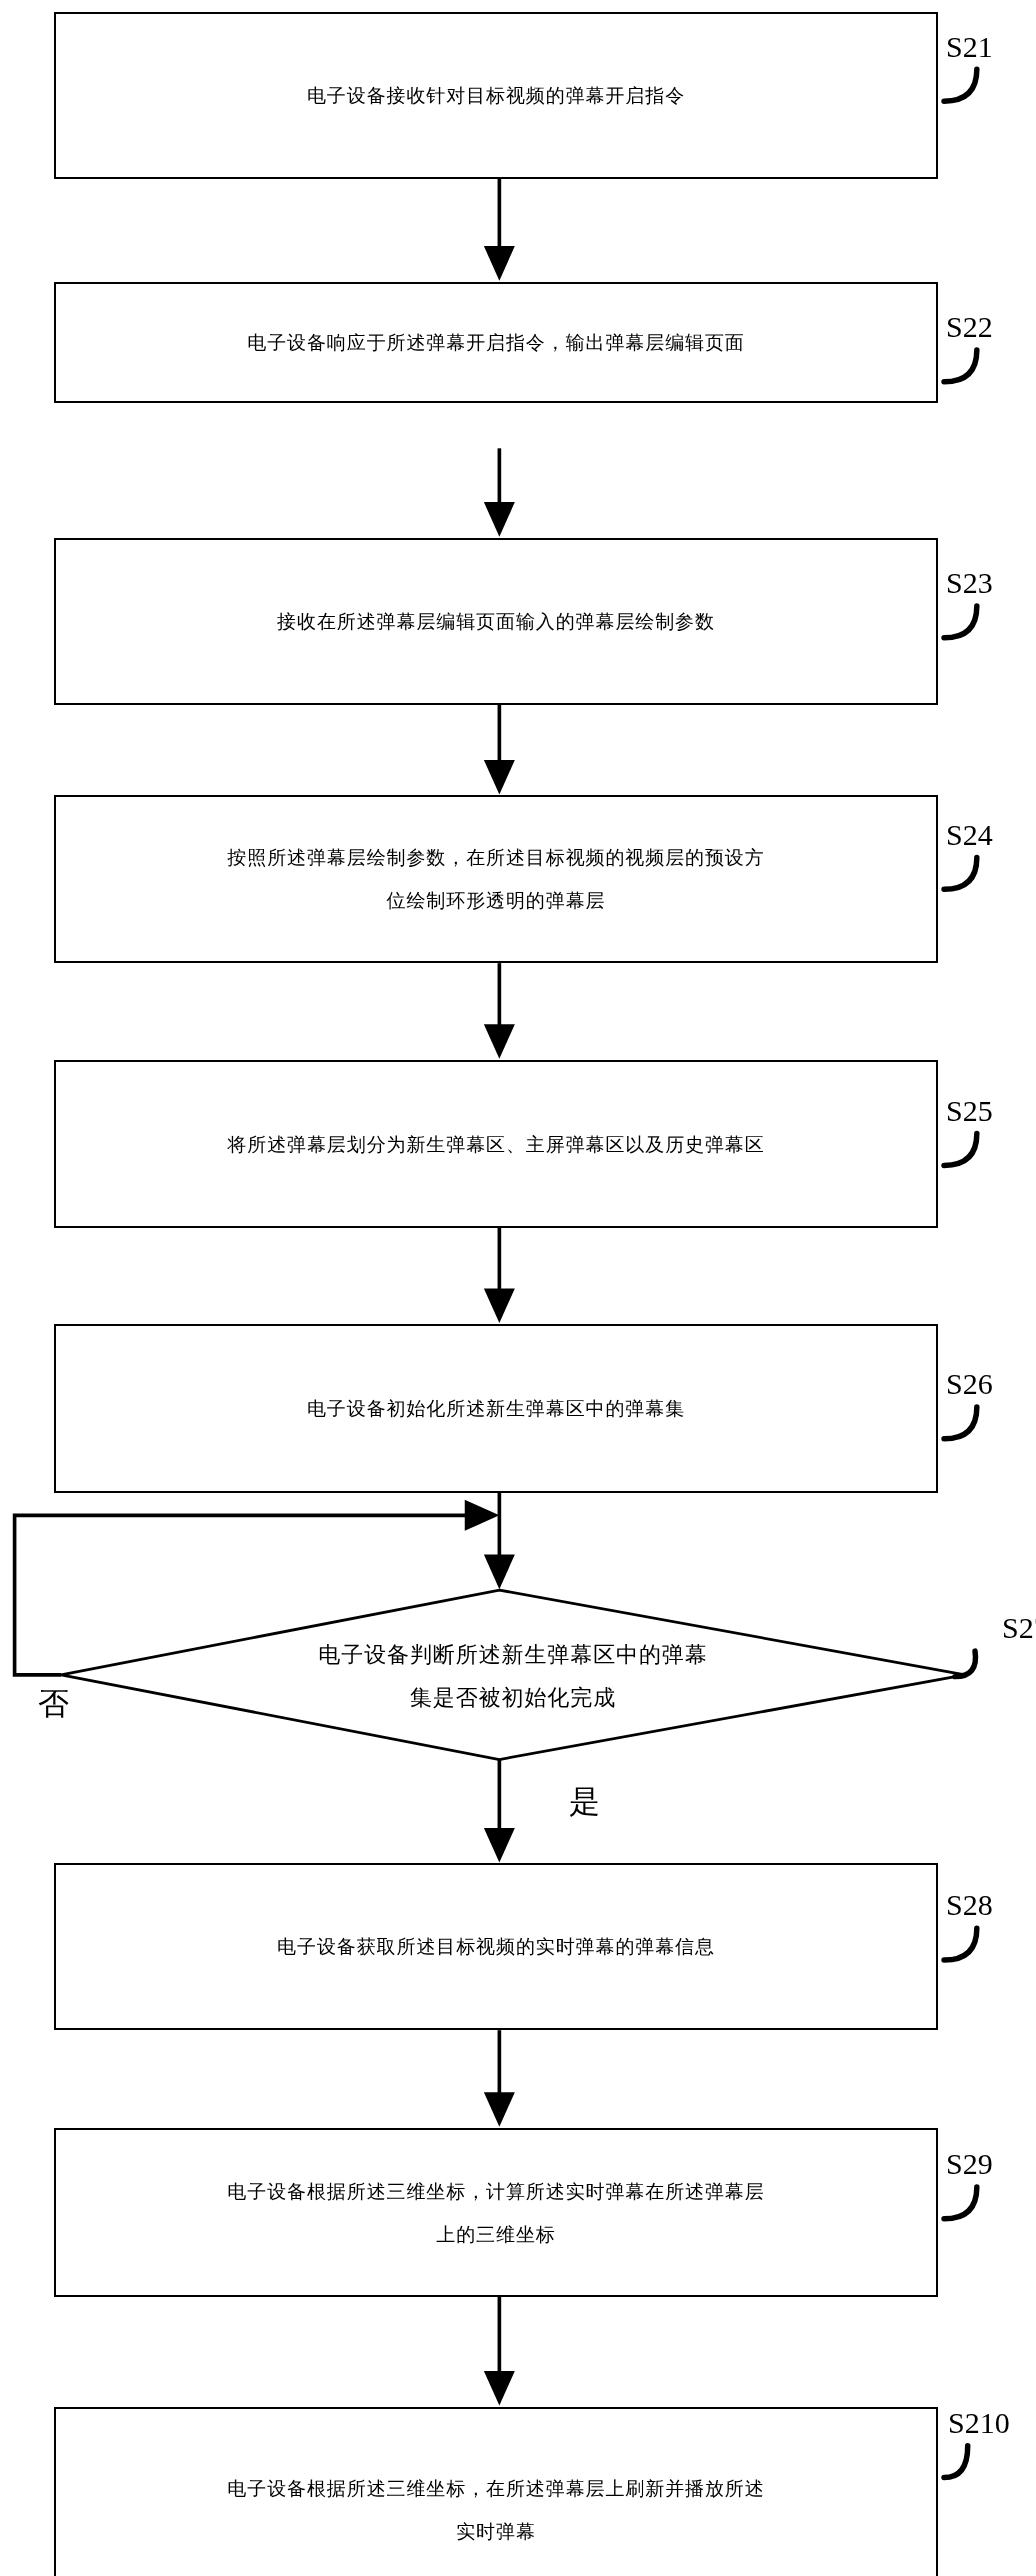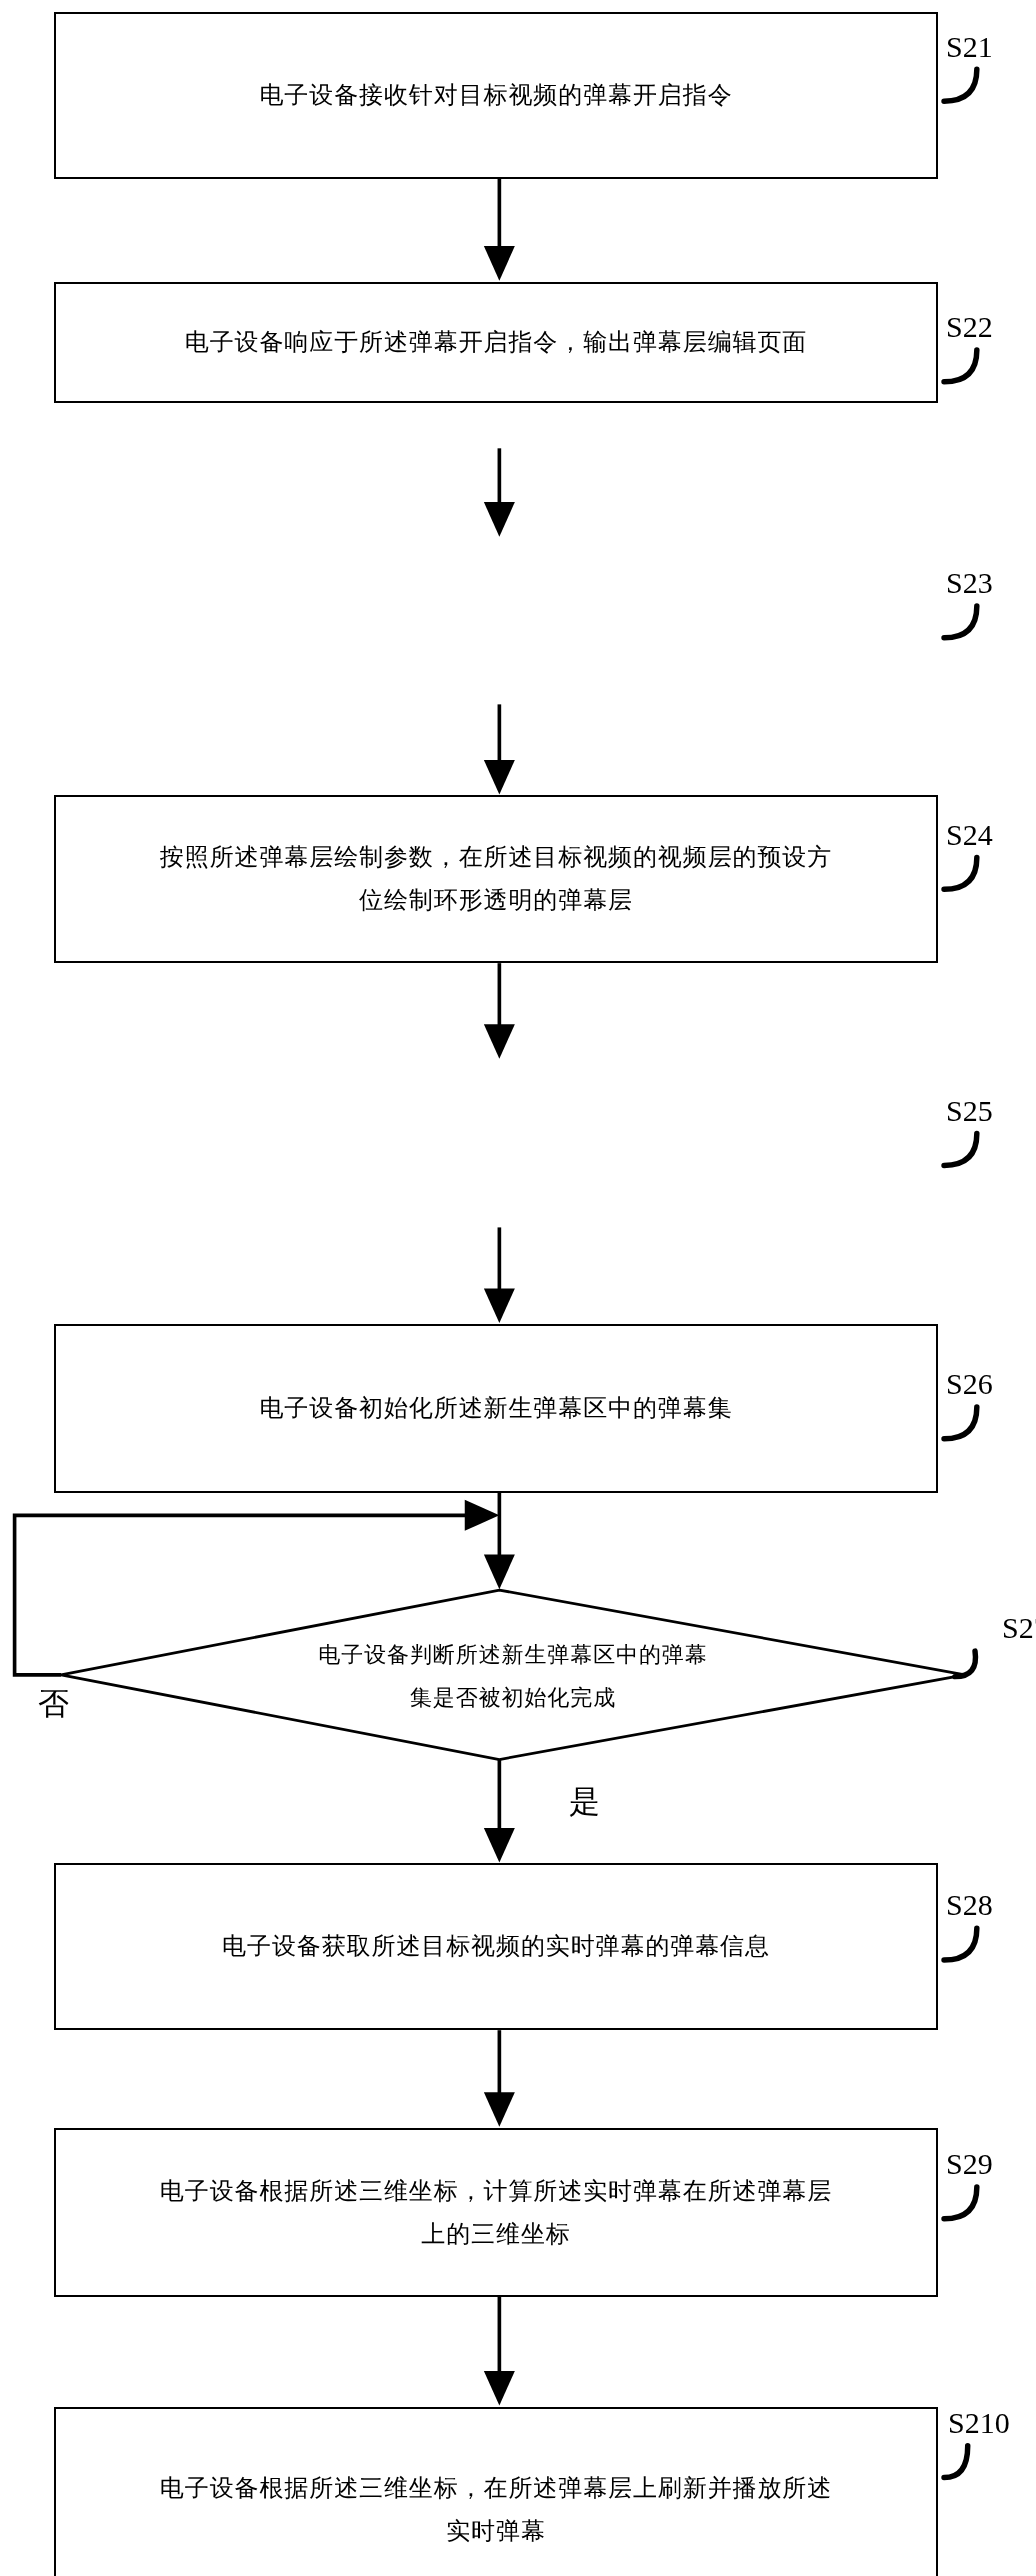--- a/index.html
+++ b/index.html
@@ -22,21 +22,21 @@
     border: 2.7px solid #000;
     background: #ffffff;
     display: flex;
     align-items: center;
     justify-content: center;
     text-align: center;
     box-sizing: border-box;
   }
   .step-text {
     font-family: "Liberation Serif", "DejaVu Serif", serif;
-    font-size: 24px;
+    font-size: 19px;
     line-height: 43px;
     letter-spacing: 0.9px;
     white-space: pre-line;
     color: #000;
   }
   .diamond-text {
     position: absolute;
     left: 153px;
     top: 1633px;
     width: 720px;
@@ -111,23 +111,29 @@
       <path d="M 1062 2684 Q 1062 2719 1036 2719"></path>
     </g>
   </svg>
 
   <div class="step-box" style="top:12px;   height:167px;">
     <span class="step-text">电子设备接收针对目标视频的弹幕开启指令</span>
   </div>
   <div class="step-box" style="top:282px;  height:121px;">
     <span class="step-text">电子设备响应于所述弹幕开启指令，输出弹幕层编辑页面</span>
   </div>
+  <div class="step-box" style="top:538px;  height:167px;">
+    <span class="step-text">接收在所述弹幕层编辑页面输入的弹幕层绘制参数</span>
+  </div>
   <div class="step-box" style="top:795px;  height:168px;">
     <span class="step-text">按照所述弹幕层绘制参数，在所述目标视频的视频层的预设方
 位绘制环形透明的弹幕层</span>
+  </div>
+  <div class="step-box" style="top:1060px; height:168px;">
+    <span class="step-text">将所述弹幕层划分为新生弹幕区、主屏弹幕区以及历史弹幕区</span>
   </div>
   <div class="step-box" style="top:1324px; height:169px;">
     <span class="step-text">电子设备初始化所述新生弹幕区中的弹幕集</span>
   </div>
   <div class="step-box" style="top:1863px; height:167px;">
     <span class="step-text">电子设备获取所述目标视频的实时弹幕的弹幕信息</span>
   </div>
   <div class="step-box" style="top:2128px; height:169px;">
     <span class="step-text">电子设备根据所述三维坐标，计算所述实时弹幕在所述弹幕层
 上的三维坐标</span>

